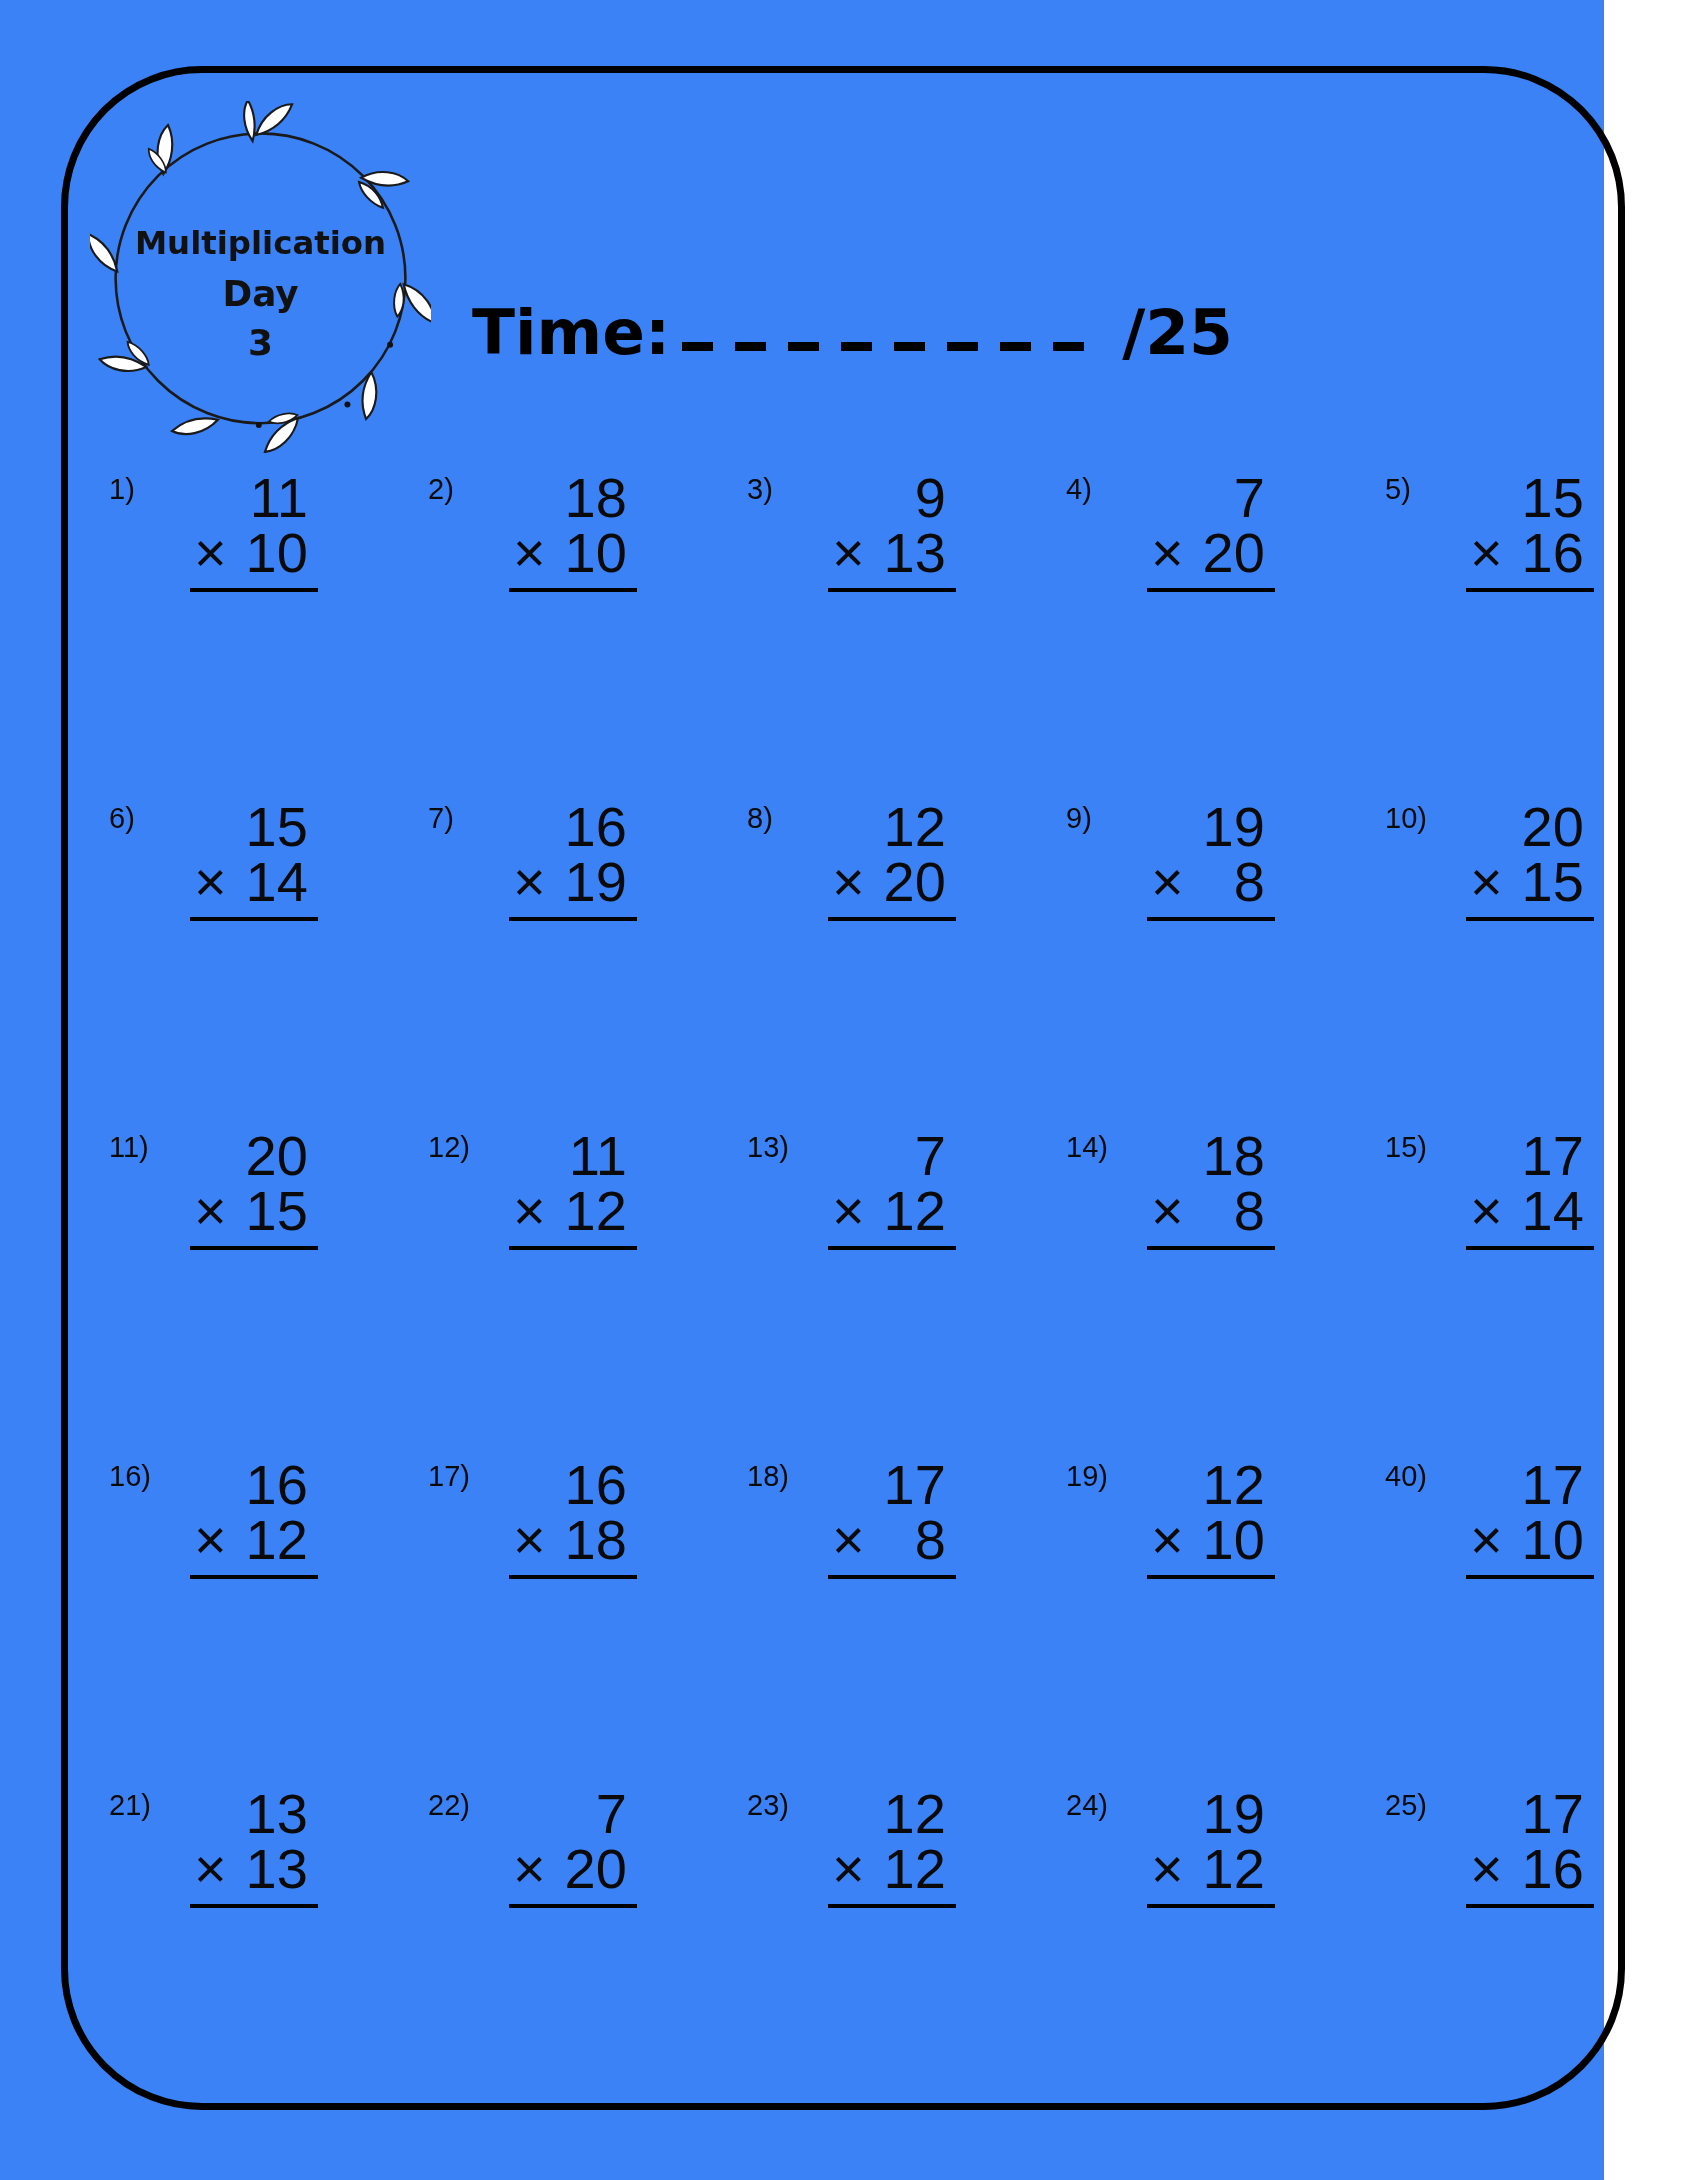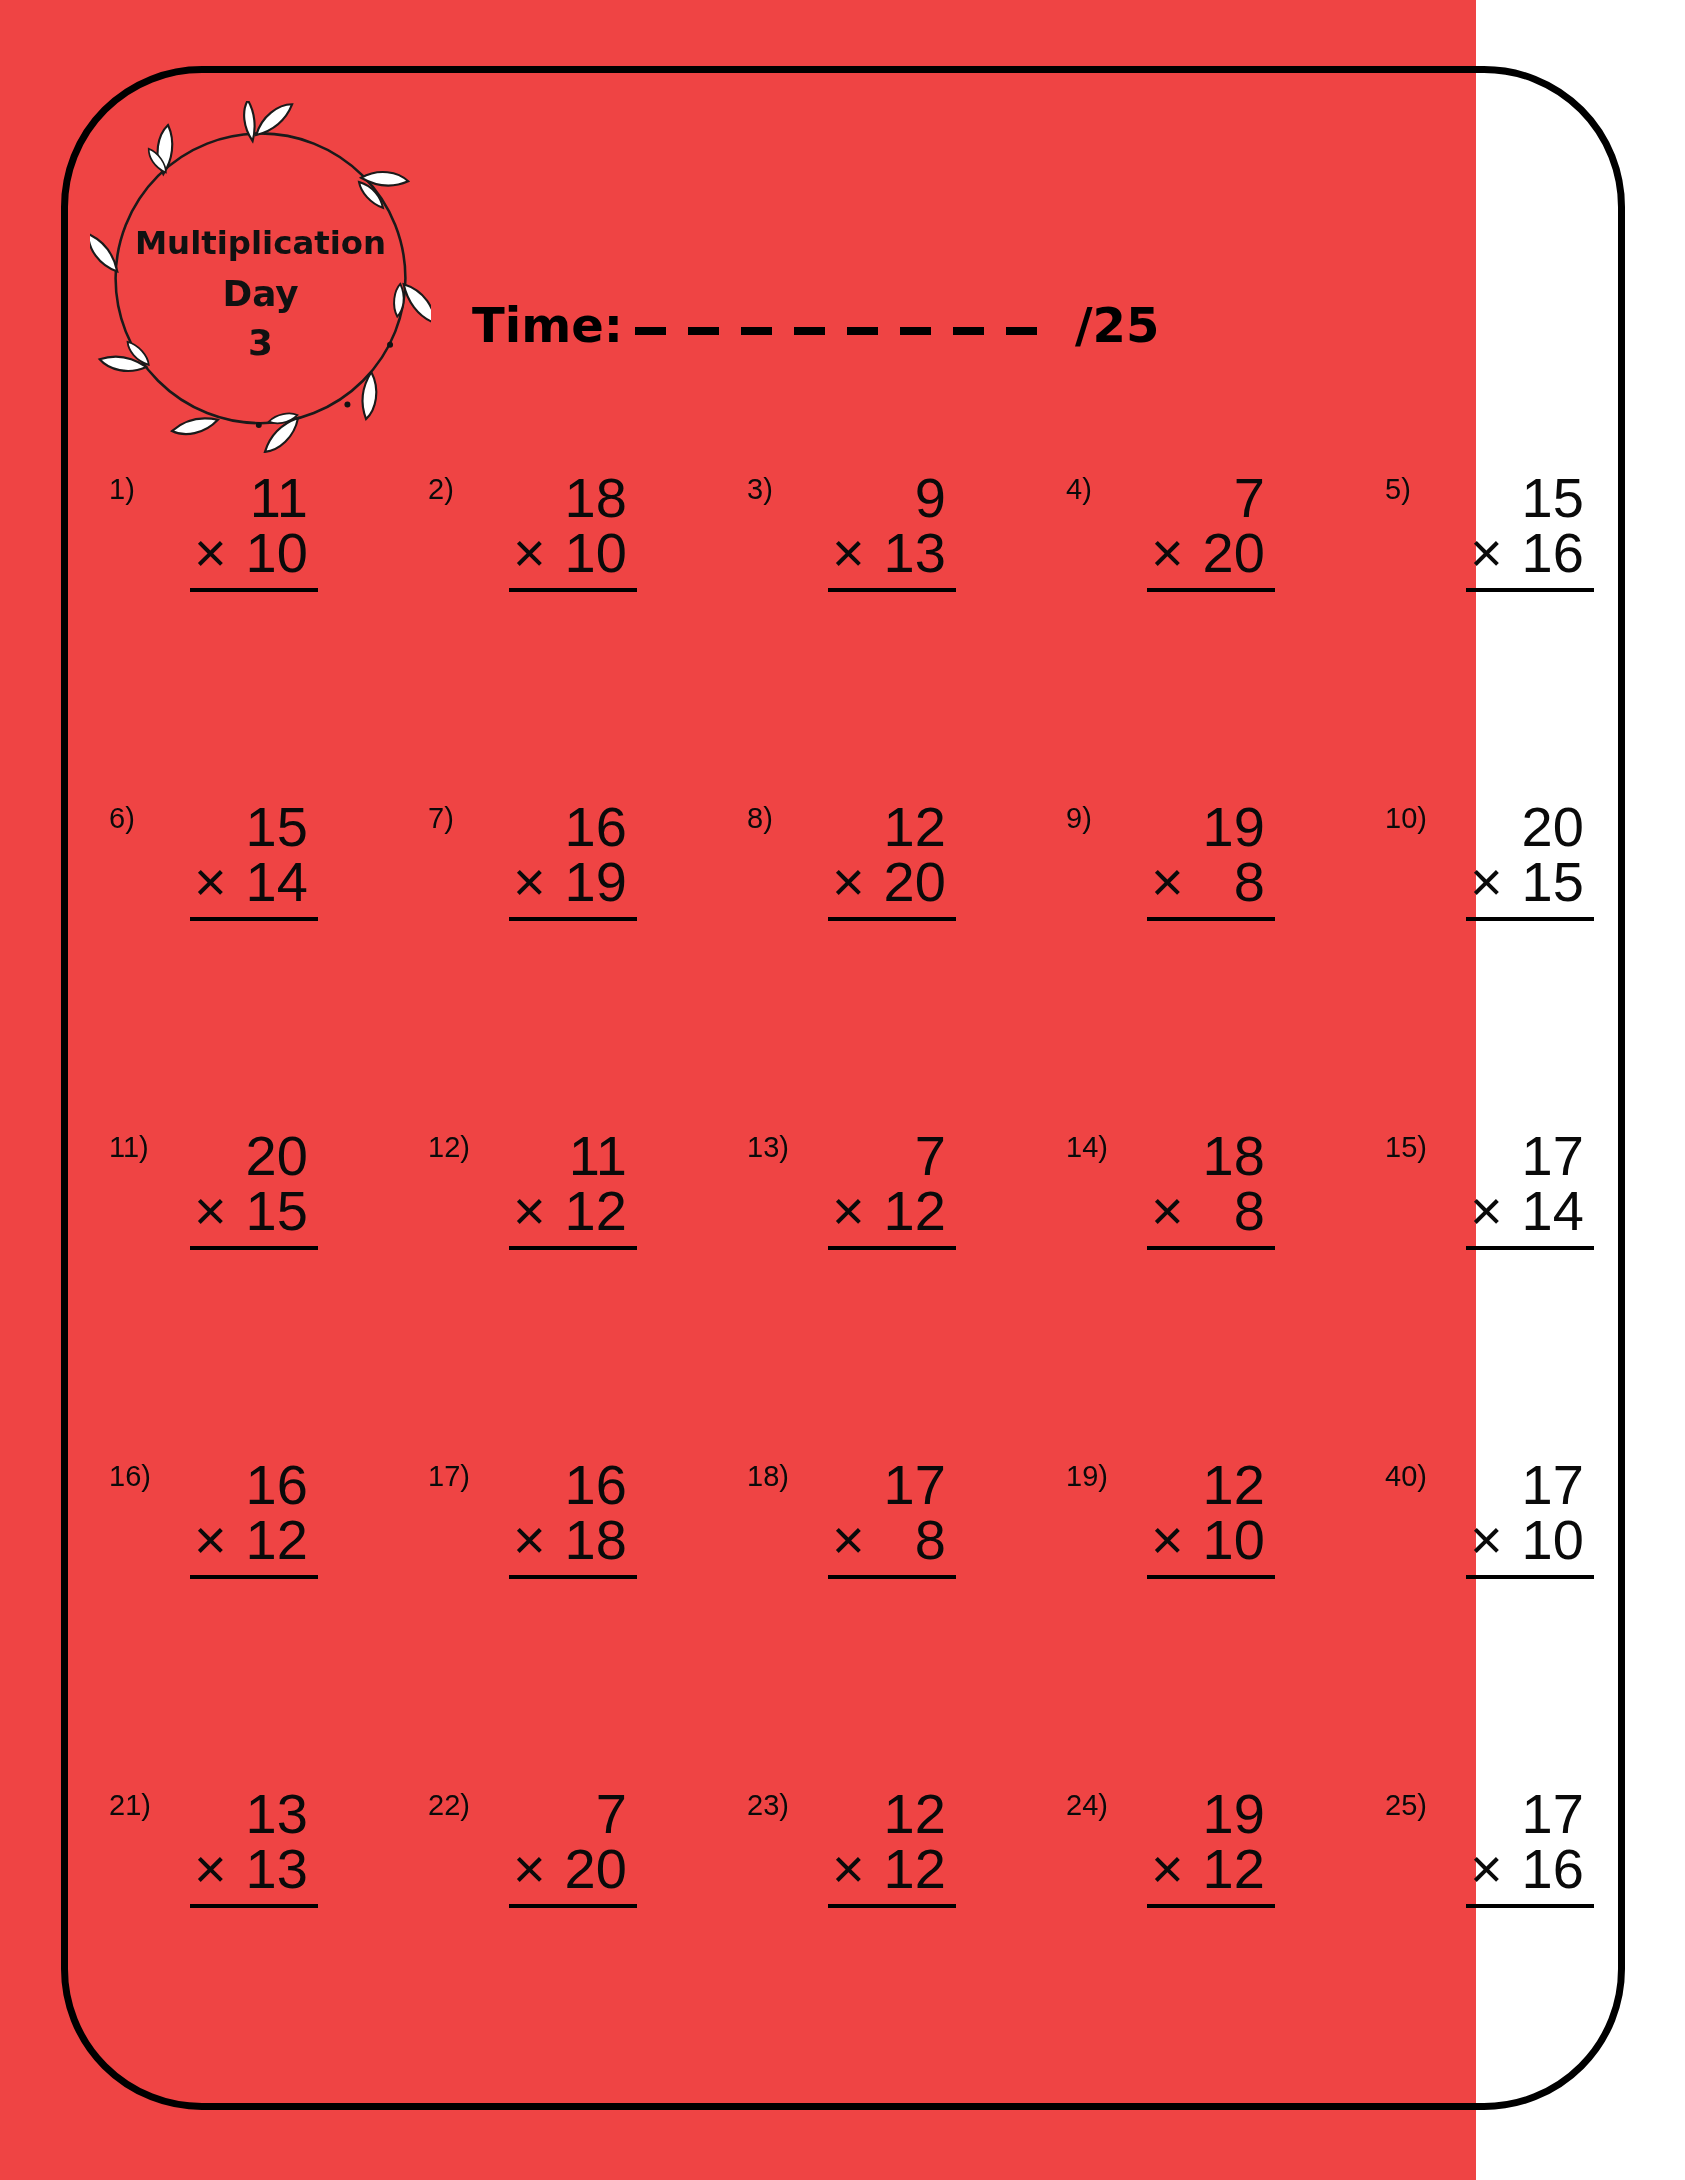--- a/index.html
+++ b/index.html
@@ -5,23 +5,23 @@
   html, body {
     margin: 0;
     padding: 0;
     background: #ffffff;
     width: 1686px;
     height: 2181px;
     overflow: hidden;
   }
   .page {
     position: relative;
-    width: 1476px;
+    width: 1604px;
     height: 2181px;
-    background: #ef4444;
+    background: #3b82f6;
     font-family: "DejaVu Sans", sans-serif;
     color: #000000;
   }
   .border-frame {
     position: absolute;
     left: 61px;
     top: 66px;
     width: 1564px;
     height: 2044px;
     border: 7.7px solid #000000;
@@ -50,21 +50,21 @@
   }
   .name-row {
     left: 477px;
     top: 145px;
     width: 1101px;
     font-size: 78px;
   }
   .time-row {
     left: 472px;
     top: 300px;
-    font-size: 48px;
+    font-size: 63px;
   }
   .dash-line {
     height: 8.5px;
     background: repeating-linear-gradient(90deg, #000 0 31px, transparent 31px 53px);
     margin-bottom: 15.3px;
   }
   .name-dash { flex: 1; margin-left: 27px; }
   .time-dash { width: 405px; margin-left: 12px; }
   .score-label { margin-left: 36px; }
   .score-value { margin-left: 35px; }

